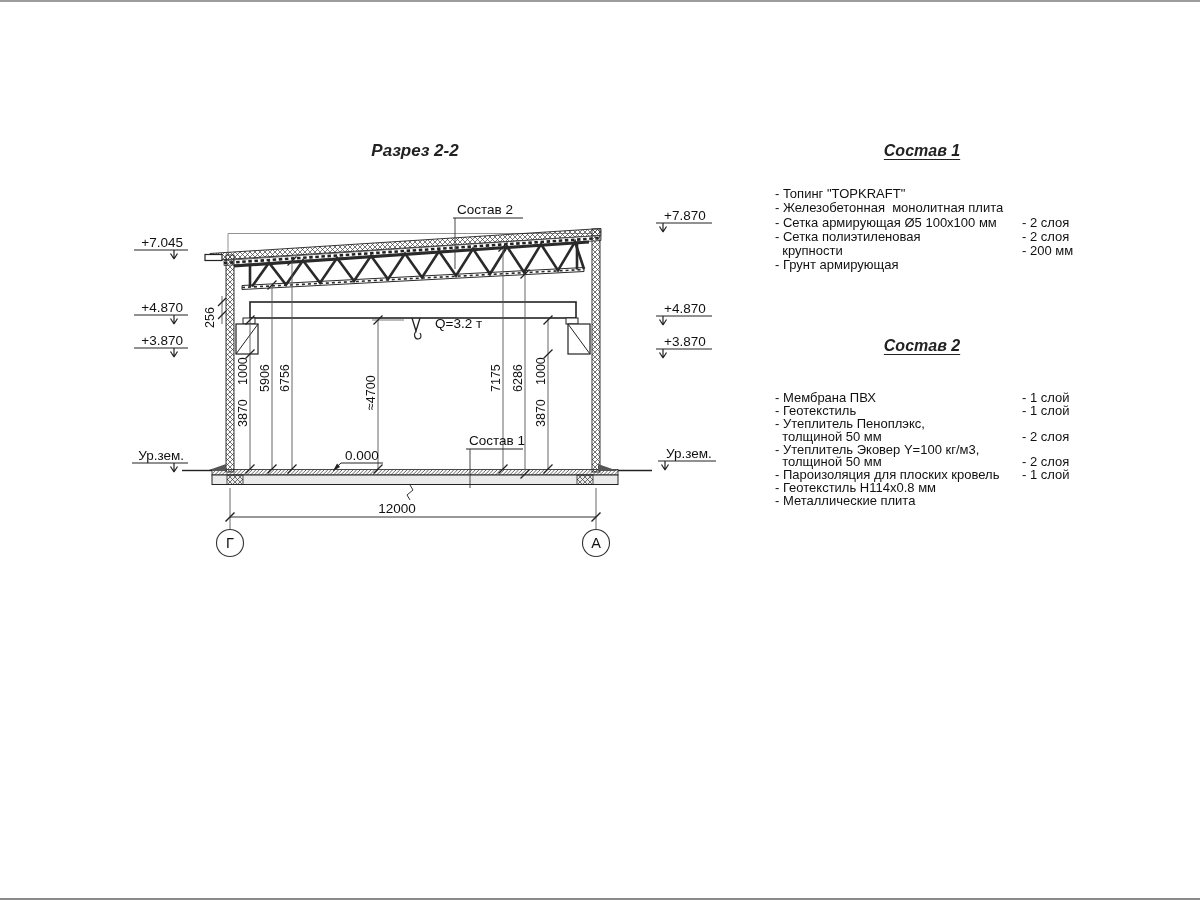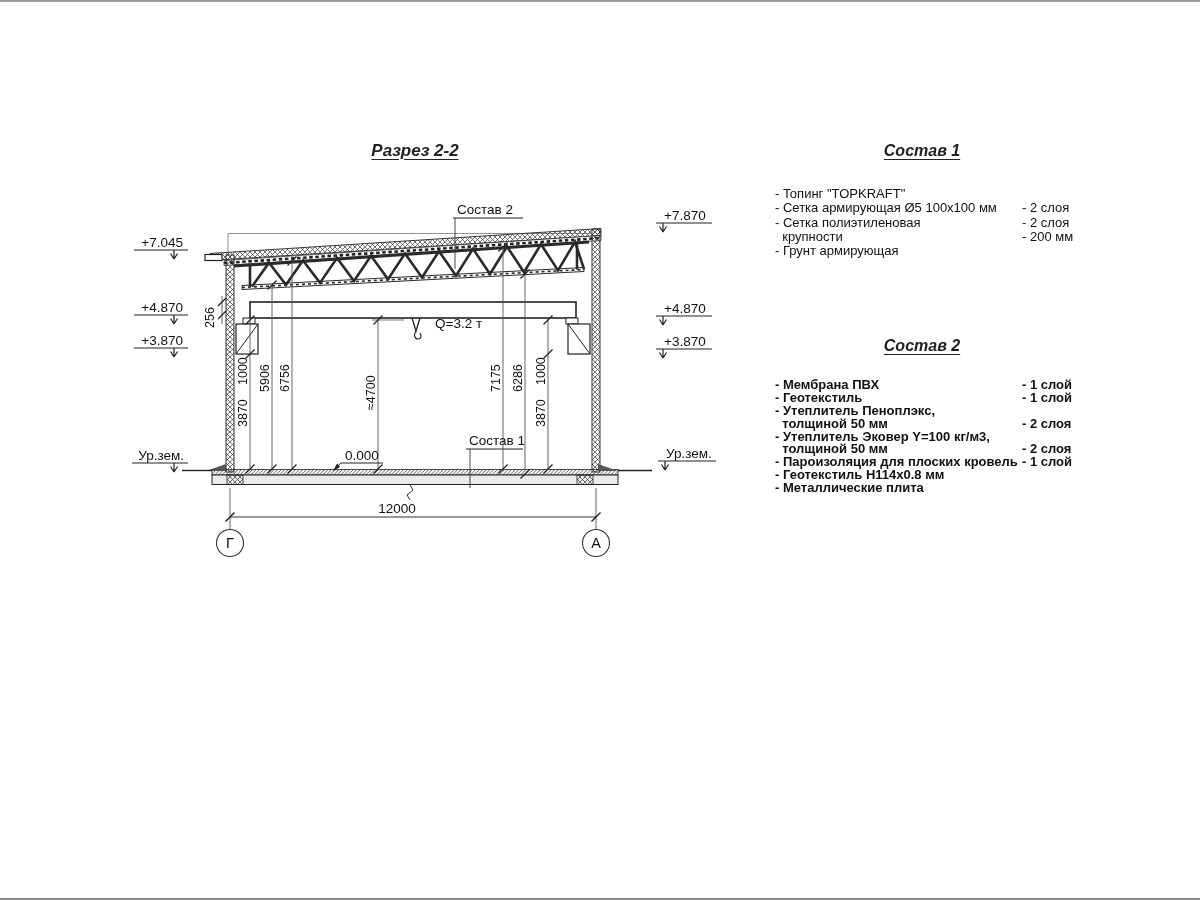--- a/index.html
+++ b/index.html
@@ -1,28 +1,28 @@
 <!DOCTYPE html>
 <html><head>
 <meta charset="utf-8">
 <style>
   html,body{margin:0;padding:0;background:#fff;}
   body{width:1200px;height:900px;font-family:"Liberation Sans",sans-serif;color:#1a1a1a;}
   .page{position:relative;width:1200px;height:900px;background:#fff;
         border-top:2px solid #9c9c9c;border-bottom:2px solid #8a8a8a;box-sizing:border-box;overflow:hidden;}
   .sheet-title{position:absolute;left:340px;top:139px;width:150px;text-align:center;
         font-size:17px;font-style:italic;font-weight:bold;
-        text-decoration:underline;text-underline-offset:3px;color:#222;}
+        text-underline-offset:3px;color:#222;}
   .comp-title{position:absolute;width:150px;text-align:center;font-size:16px;font-style:italic;
         font-weight:bold;text-decoration:underline;text-underline-offset:3px;color:#222;}
   #comp1-title{left:847px;top:140px;}
   #comp2-title{left:847px;top:335px;}
   .comp-rows{position:absolute;left:775px;width:330px;font-size:13px;color:#111;}
   #comp1-rows{top:185px;}
-  #comp2-rows{top:377px;font-weight:bold;}
+  #comp2-rows{top:390px;}
   #comp1-rows .comp-row{line-height:14.3px;height:14.3px;}
   #comp2-rows .comp-row{line-height:12.9px;height:12.9px;}
   .comp-row{position:relative;white-space:pre;}
   .comp-row .qty{position:absolute;left:247px;top:0;white-space:pre;}
   svg{position:absolute;left:0;top:0;}
   svg text{fill:#111;font-family:"Liberation Sans",sans-serif;}
 </style>
 </head>
 <body>
 
@@ -194,20 +194,21 @@
       <circle cx="230" cy="541" r="13.5" fill="#fff" stroke="#333" stroke-width="1.1"></circle>
       <text x="230" y="546" text-anchor="middle" font-size="14.5">Г</text>
       <circle cx="596" cy="541" r="13.5" fill="#fff" stroke="#333" stroke-width="1.1"></circle>
       <text x="596" y="546" text-anchor="middle" font-size="14.5">А</text>
     </g>
   </svg>
 
   <div class="comp-title" id="comp1-title">Состав 1</div>
   <div class="comp-rows" id="comp1-rows">
     <div class="comp-row"><span>- Топинг "TOPKRAFT"</span><span class="qty"></span></div>
+    <div class="comp-row"><span>- Железобетонная  монолитная плита</span><span class="qty"></span></div>
     <div class="comp-row"><span>- Сетка армирующая Ø5 100х100 мм</span><span class="qty">- 2 слоя</span></div>
     <div class="comp-row"><span>- Сетка полиэтиленовая</span><span class="qty">- 2 слоя</span></div>
     <div class="comp-row"><span>  крупности</span><span class="qty">- 200 мм</span></div>
     <div class="comp-row"><span>- Грунт армирующая</span><span class="qty"></span></div>
   </div>
 
   <div class="comp-title" id="comp2-title">Состав 2</div>
   <div class="comp-rows" id="comp2-rows">
     <div class="comp-row"><span>- Мембрана ПВХ</span><span class="qty">- 1 слой</span></div>
     <div class="comp-row"><span>- Геотекстиль</span><span class="qty">- 1 слой</span></div>

